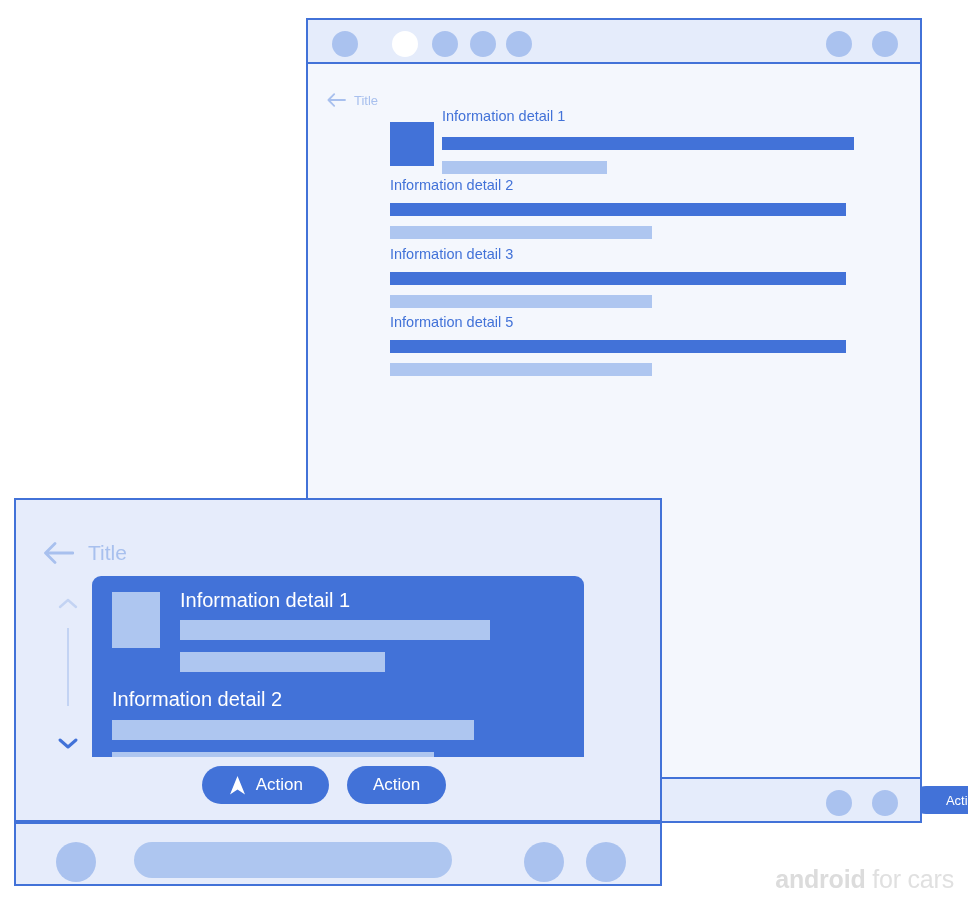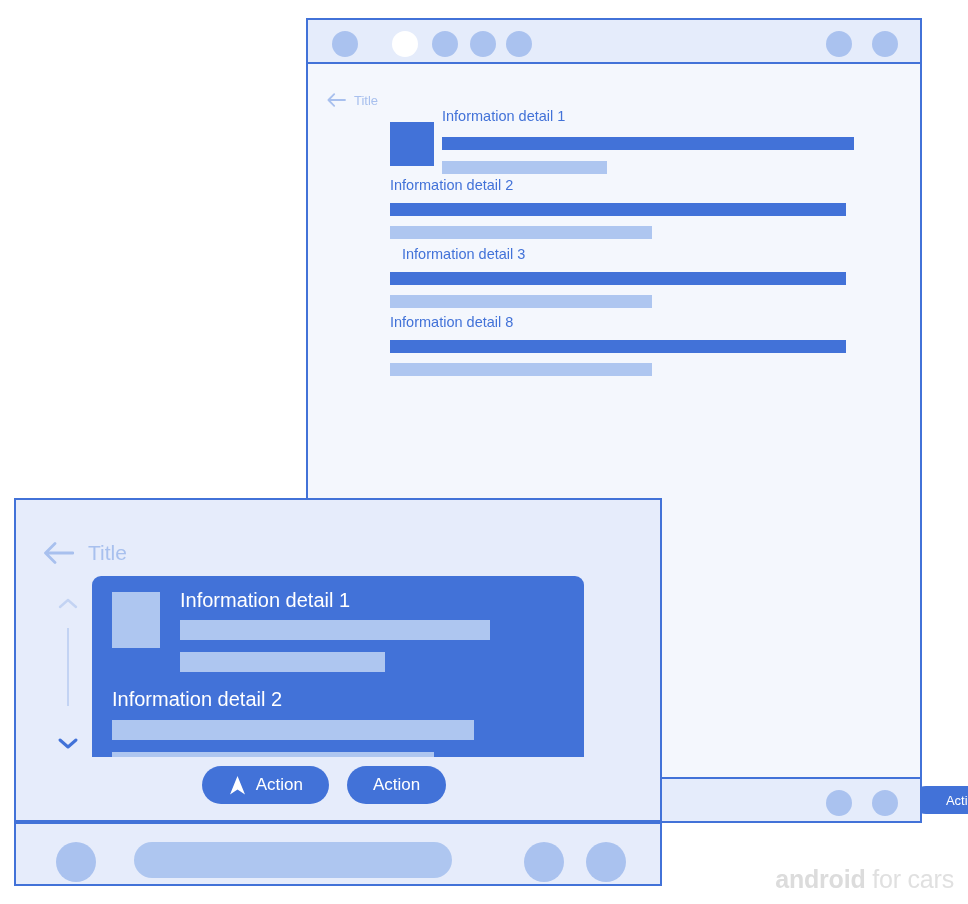--- a/index.html
+++ b/index.html
@@ -248,27 +248,27 @@
     <div class="bar bar-light" style="position:absolute; left:52px; top:53px; width:165px;"></div>
   </div>
 
   <div class="info-block" style="left:82px; top:157px; width:516px;">
     <div class="info-label-sm" style="position:absolute; left:0; top:0;">Information detail 2</div>
     <div class="bar bar-dark" style="position:absolute; left:0; top:26px; width:456px;"></div>
     <div class="bar bar-light" style="position:absolute; left:0; top:49px; width:262px;"></div>
   </div>
 
   <div class="info-block" style="left:82px; top:226px; width:516px;">
-    <div class="info-label-sm" style="position:absolute; left:12px; top:0;">Information detail 3</div>
+    <div class="info-label-sm" style="position:absolute; left:0; top:0;">Information detail 3</div>
     <div class="bar bar-dark" style="position:absolute; left:0; top:26px; width:456px;"></div>
     <div class="bar bar-light" style="position:absolute; left:0; top:49px; width:262px;"></div>
   </div>
 
   <div class="info-block" style="left:82px; top:294px; width:516px;">
-    <div class="info-label-sm" style="position:absolute; left:0; top:0;">Information detail 8</div>
+    <div class="info-label-sm" style="position:absolute; left:0; top:0;">Information detail 5</div>
     <div class="bar bar-dark" style="position:absolute; left:0; top:26px; width:456px;"></div>
     <div class="bar bar-light" style="position:absolute; left:0; top:49px; width:262px;"></div>
   </div>
 
   <div id="back-action-btn">
     <span>Action</span>
   </div>
 
   <div class="status-strip" id="back-status-bottom">
     <div class="dot" style="left:518px; top:11px; width:26px; height:26px;"></div>

